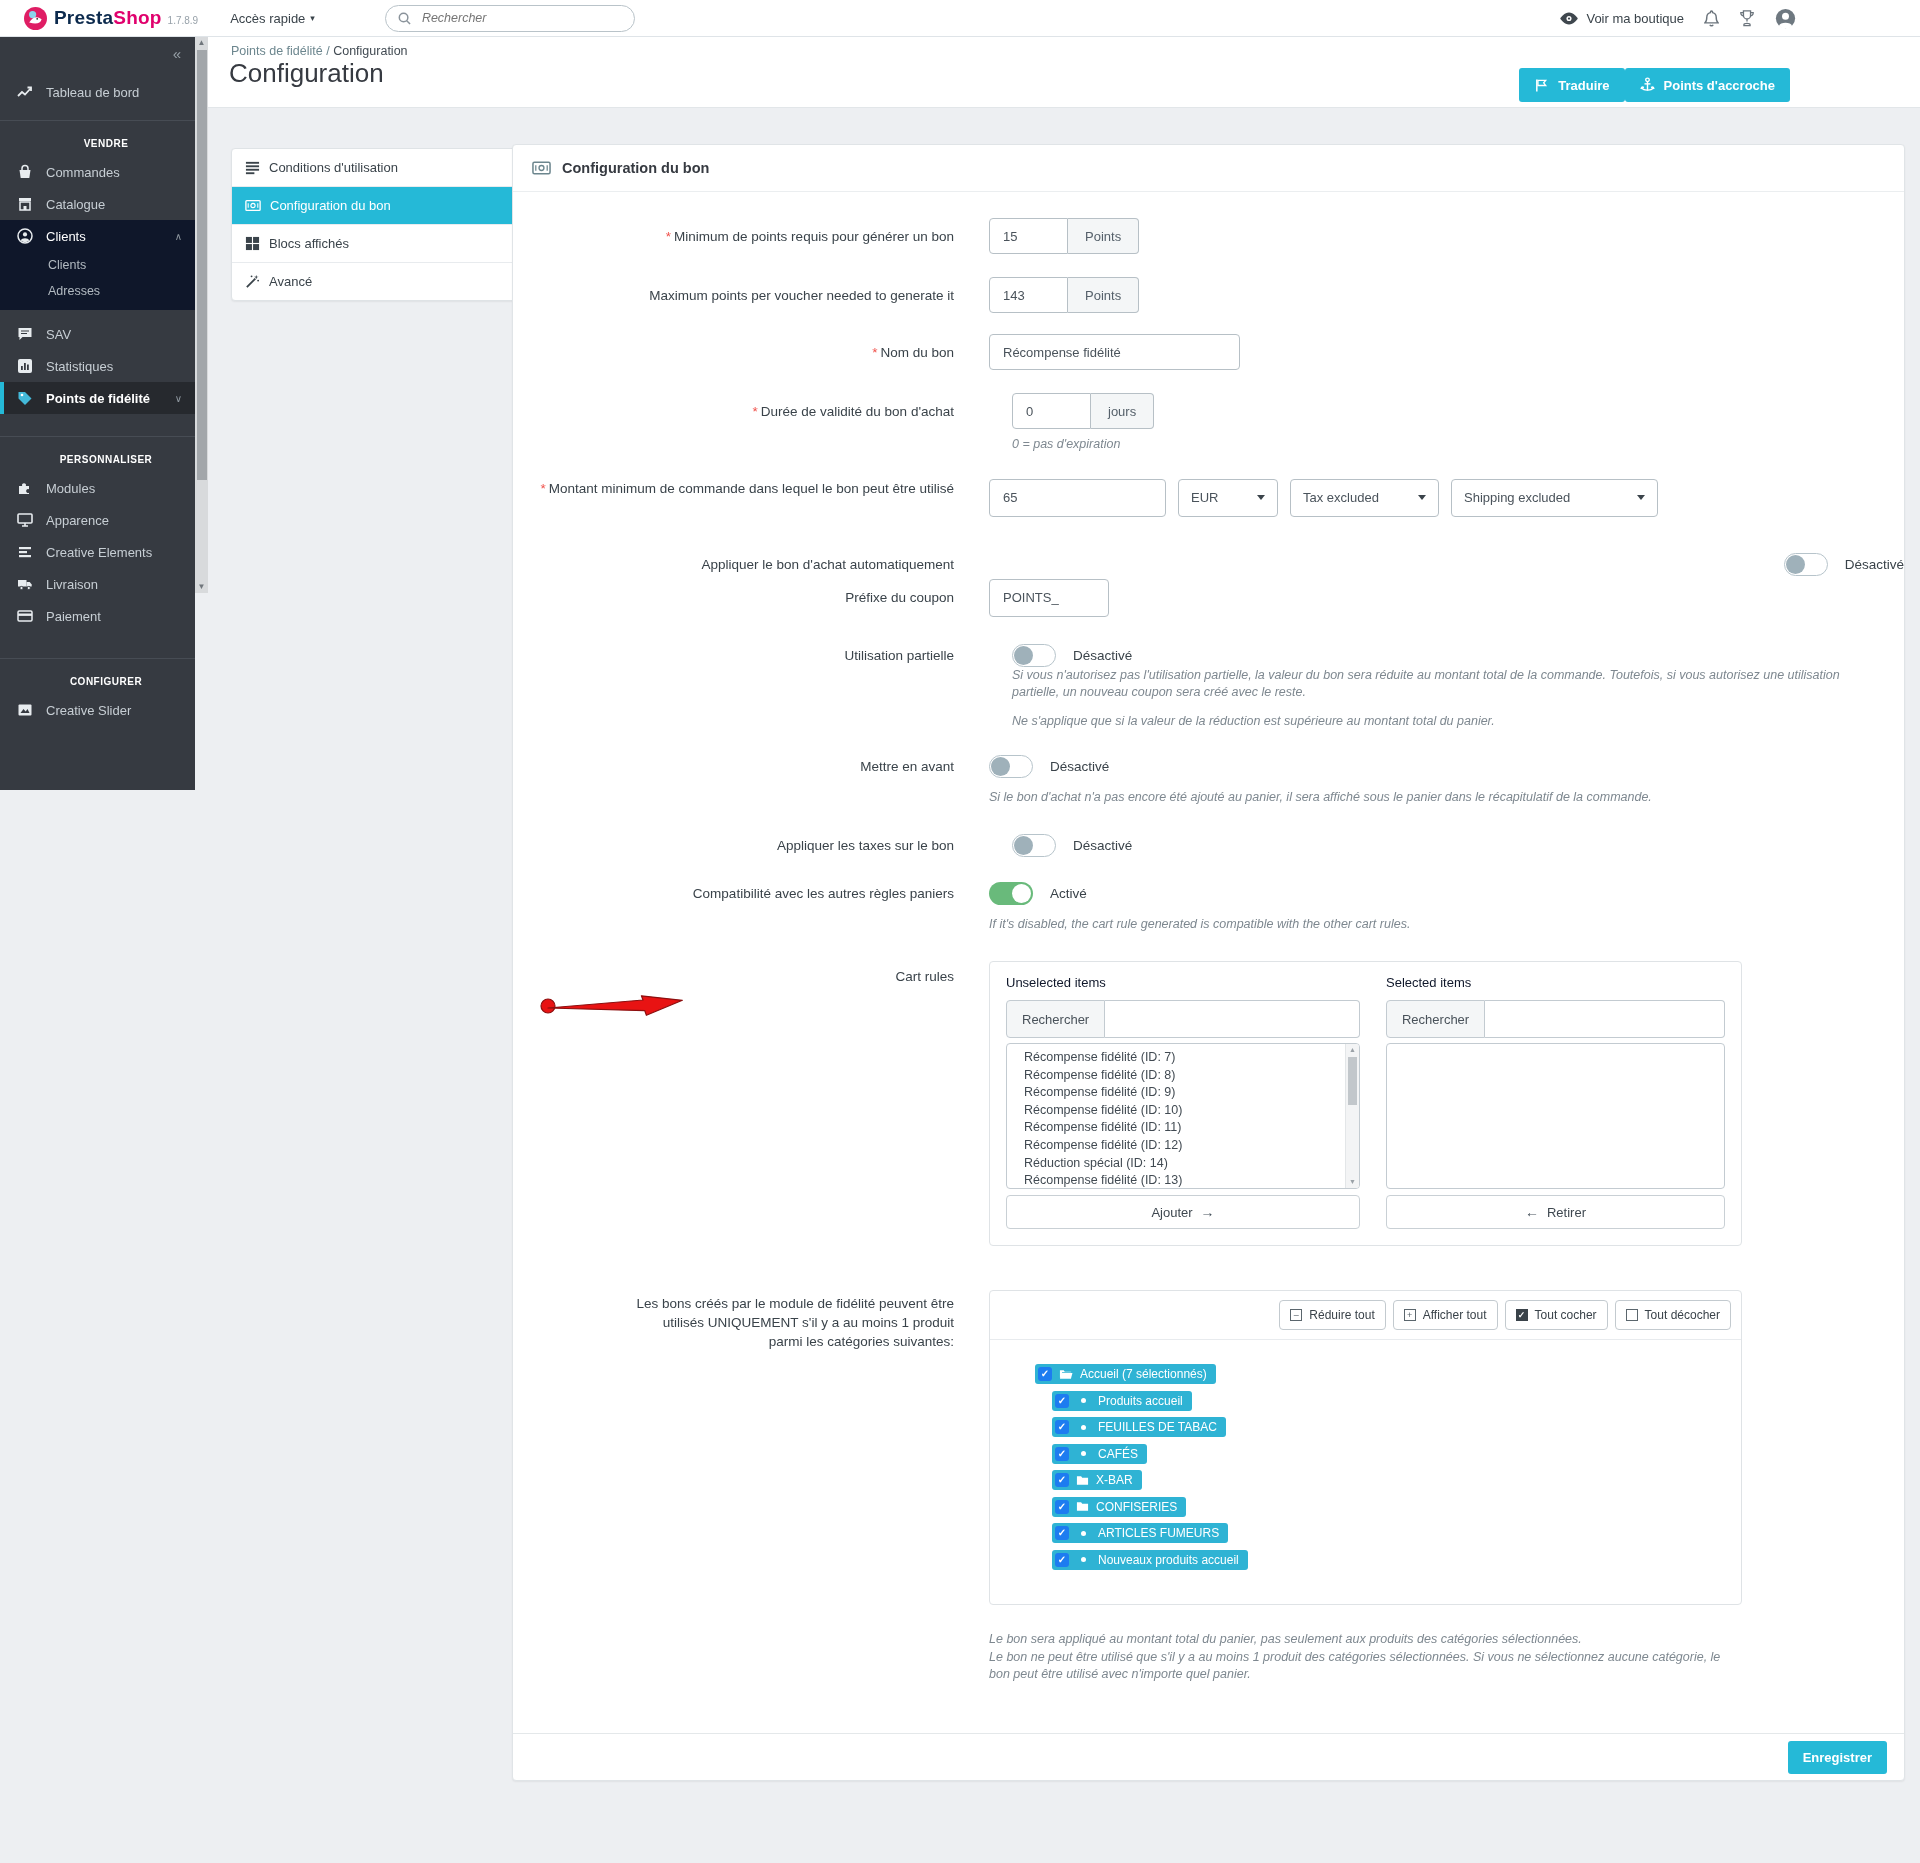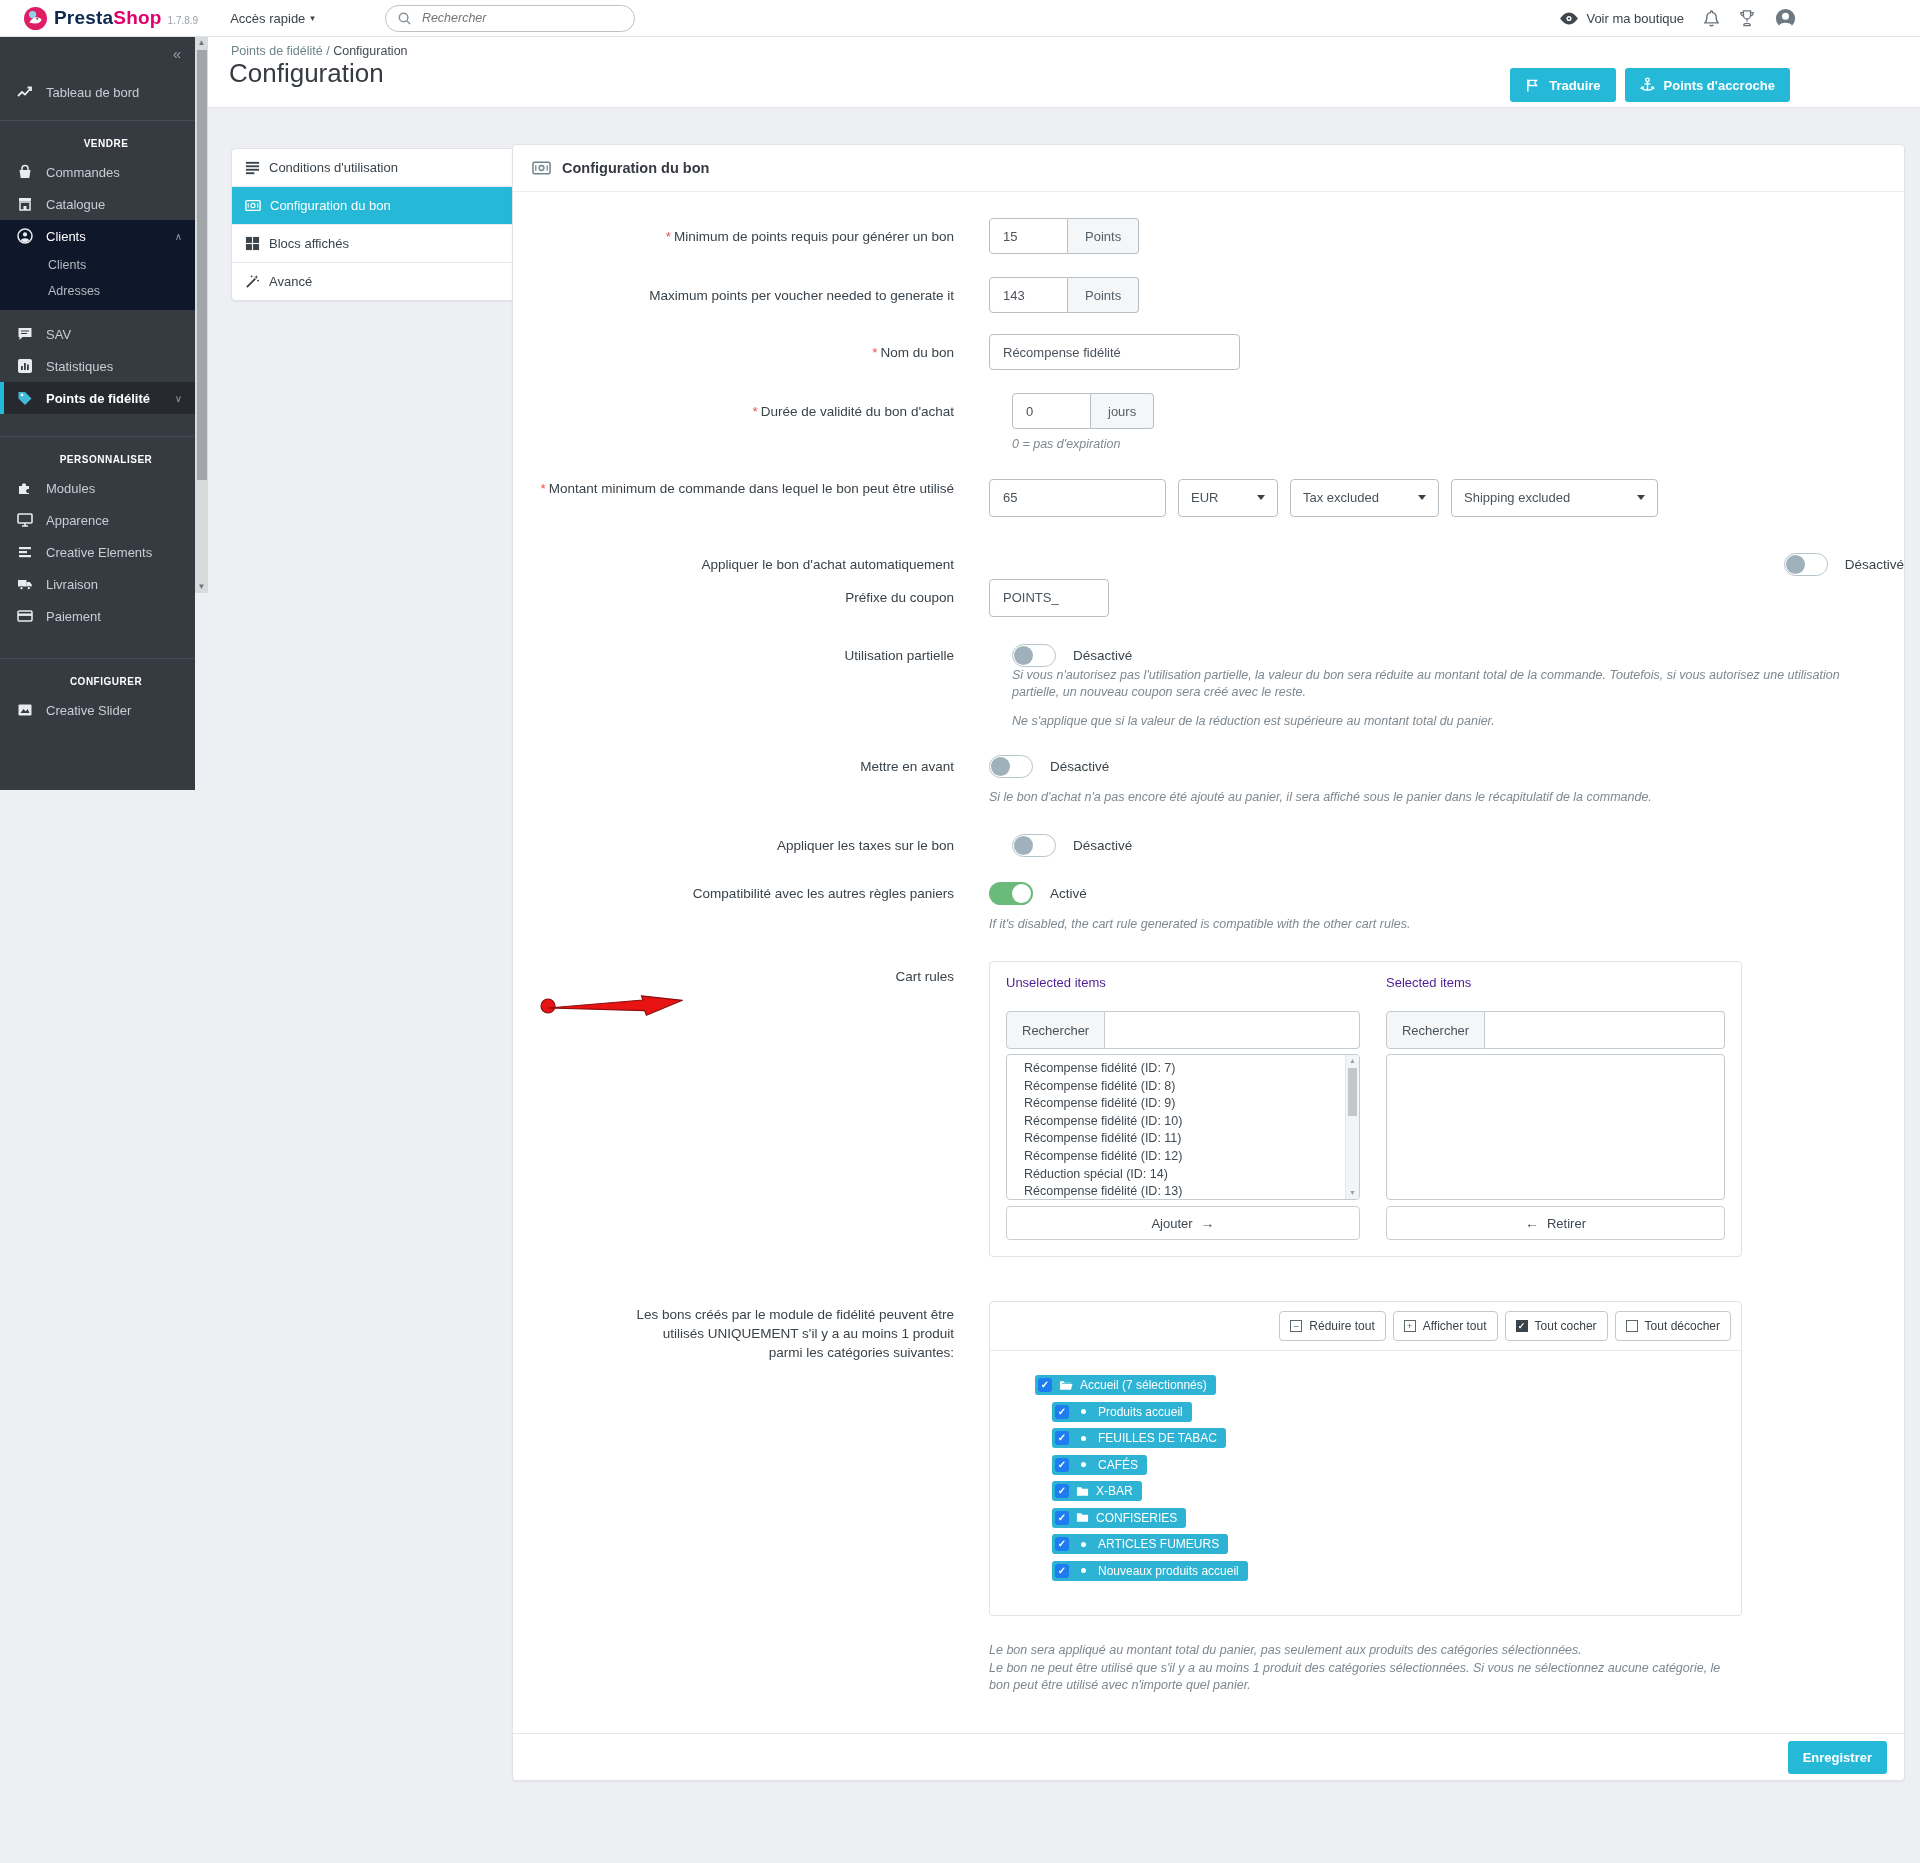--- a/index.html
+++ b/index.html
@@ -38,21 +38,21 @@
   .sb-scrollbar{position:absolute;left:195px;top:37px;width:13px;height:556px;background:#d8dadc;}
   .sb-sb-arrow{position:absolute;left:0;width:13px;height:12px;color:#70767c;font-size:8px;text-align:center;line-height:12px;}
   .sb-thumb{position:absolute;top:13px;left:1.5px;width:10px;height:430px;background:#a2a6aa;}
 
   
   .pagehead{position:absolute;left:208px;top:37px;width:1712px;height:71px;background:#fff;
             border-bottom:1px solid #e2e6e9;box-sizing:border-box;}
   .crumbs{position:absolute;left:23px;top:7px;font-size:12.5px;color:#6c868e;}
   .crumbs .cur{color:#414a52;}
   .pagetitle{position:absolute;left:21px;top:21px;font-size:26px;color:#363a41;font-weight:400;}
-  .head-actions{position:absolute;right:130px;top:31px;display:flex;gap:9px;}
+  .head-actions{position:absolute;right:130px;top:31px;display:flex;}
   .btn-primary{background:#25b9d7;color:#fff;border:none;border-radius:3px;height:34px;font-size:13px;
                font-weight:bold;display:inline-flex;align-items:center;gap:9px;padding:0 15px;
                font-family:inherit;cursor:pointer;}
 
   
   .tabs{position:absolute;left:231px;top:148px;width:316px;background:#fff;border:1px solid #dfe3e6;
         border-radius:4px;box-sizing:border-box;box-shadow:0 1px 2px rgba(0,0,0,.06);}
   .tab{height:37px;display:flex;align-items:center;gap:9px;padding-left:13px;font-size:13px;color:#3a434a;
        border-bottom:1px solid #e8ebee;cursor:pointer;}
   .tab:last-child{border-bottom:none;}
@@ -92,21 +92,21 @@
   .tstate{margin-left:17px;font-size:13.5px;color:#3a434a;}
 
   
   .arrow-annot{position:absolute;left:26px;top:795px;width:145px;height:30px;pointer-events:none;}
 
   
   .dual{border:1px solid #dfe3e6;border-radius:4px;width:753px;box-sizing:border-box;
         padding:13px 16px 16px;display:flex;gap:26px;}
   .dcol{width:355px;}
   .dcol.right{width:340px;}
-  .dtitle{font-size:13px;color:#4c1d95;margin-bottom:21px;}
+  .dtitle{font-size:13px;color:#0f172a;margin-bottom:10px;}
   .dsearch{display:flex;height:38px;}
   .addon2{border:1px solid #c3cbd1;background:#f4f6f7;border-radius:4px 0 0 4px;display:flex;
           align-items:center;padding:0 15px;font-size:13px;color:#49525a;box-sizing:border-box;}
   .dsearch input{flex:1;border:1px solid #c3cbd1;border-left:none;border-radius:0 4px 4px 0;min-width:0;
                  font-family:inherit;font-size:13px;padding:0 9px;outline:none;box-sizing:border-box;}
   .dlist{position:relative;height:146px;border:1px solid #c3cbd1;border-radius:4px;margin-top:5px;
          overflow:hidden;padding-top:5px;box-sizing:border-box;}
   .opt{font-size:12.5px;color:#414a52;padding-left:17px;line-height:17.6px;white-space:nowrap;cursor:pointer;}
   .vscroll{position:absolute;right:0;top:0;width:13px;height:100%;background:#f3f4f5;border-left:1px solid #e3e6e8;}
   .vs-ar{position:absolute;left:0;width:13px;text-align:center;font-size:7px;color:#9aa1a7;line-height:12px;}

